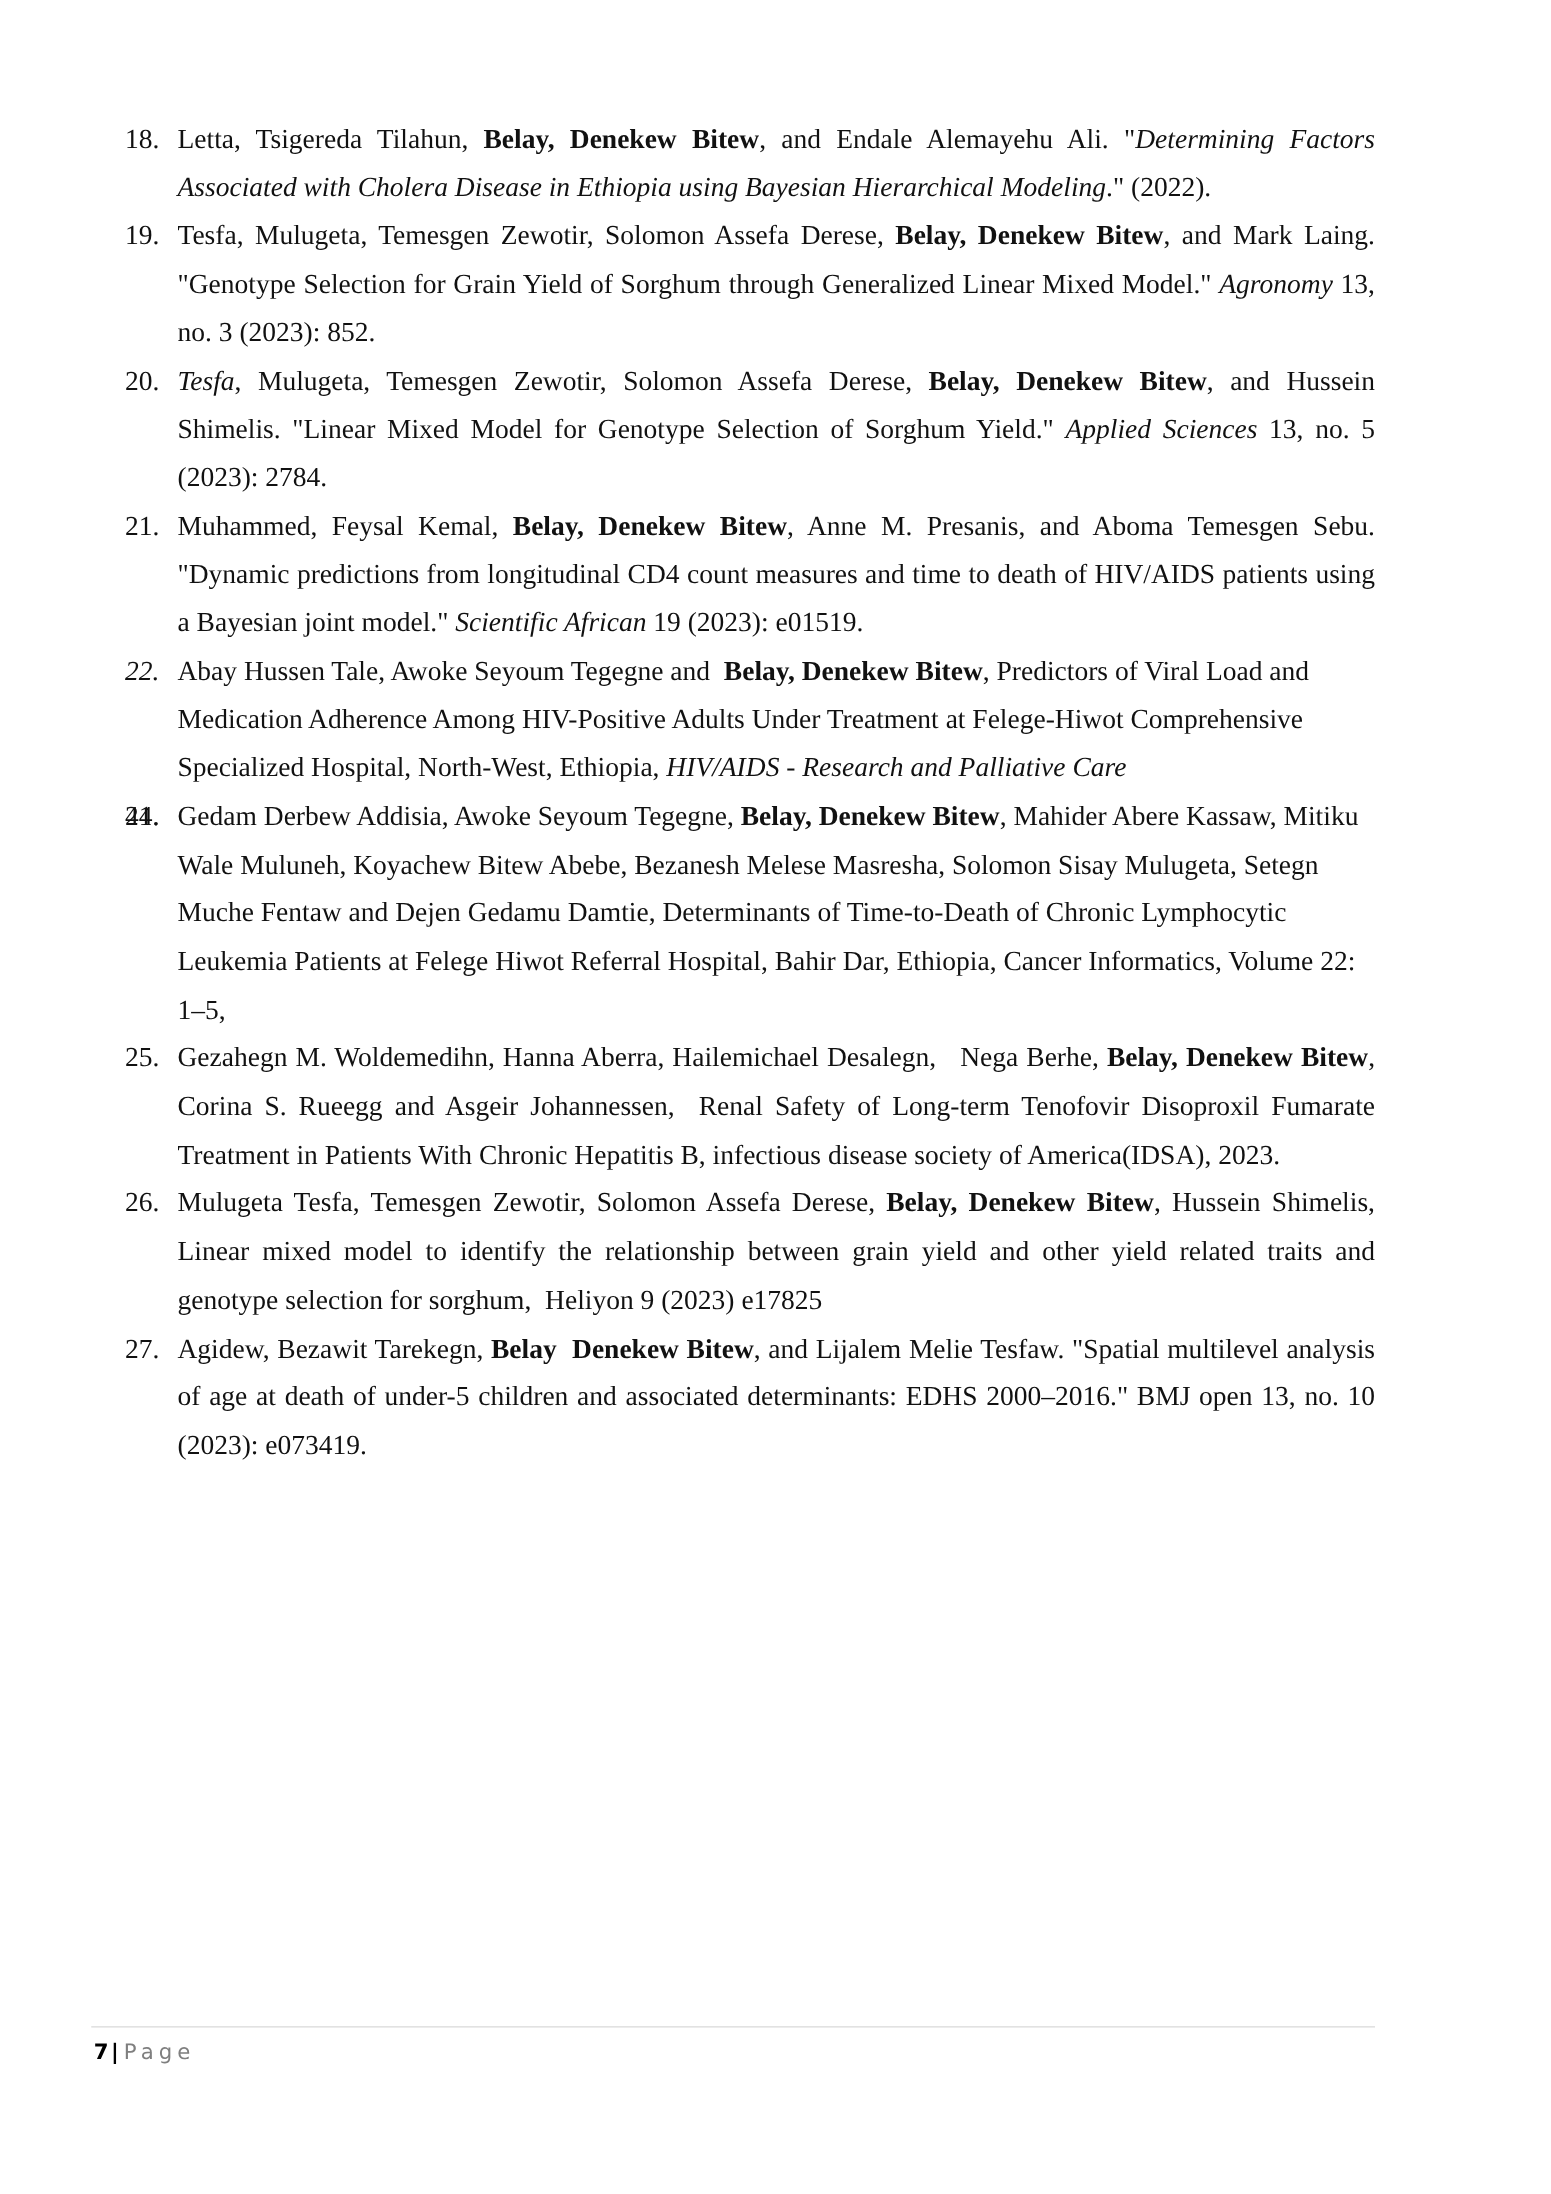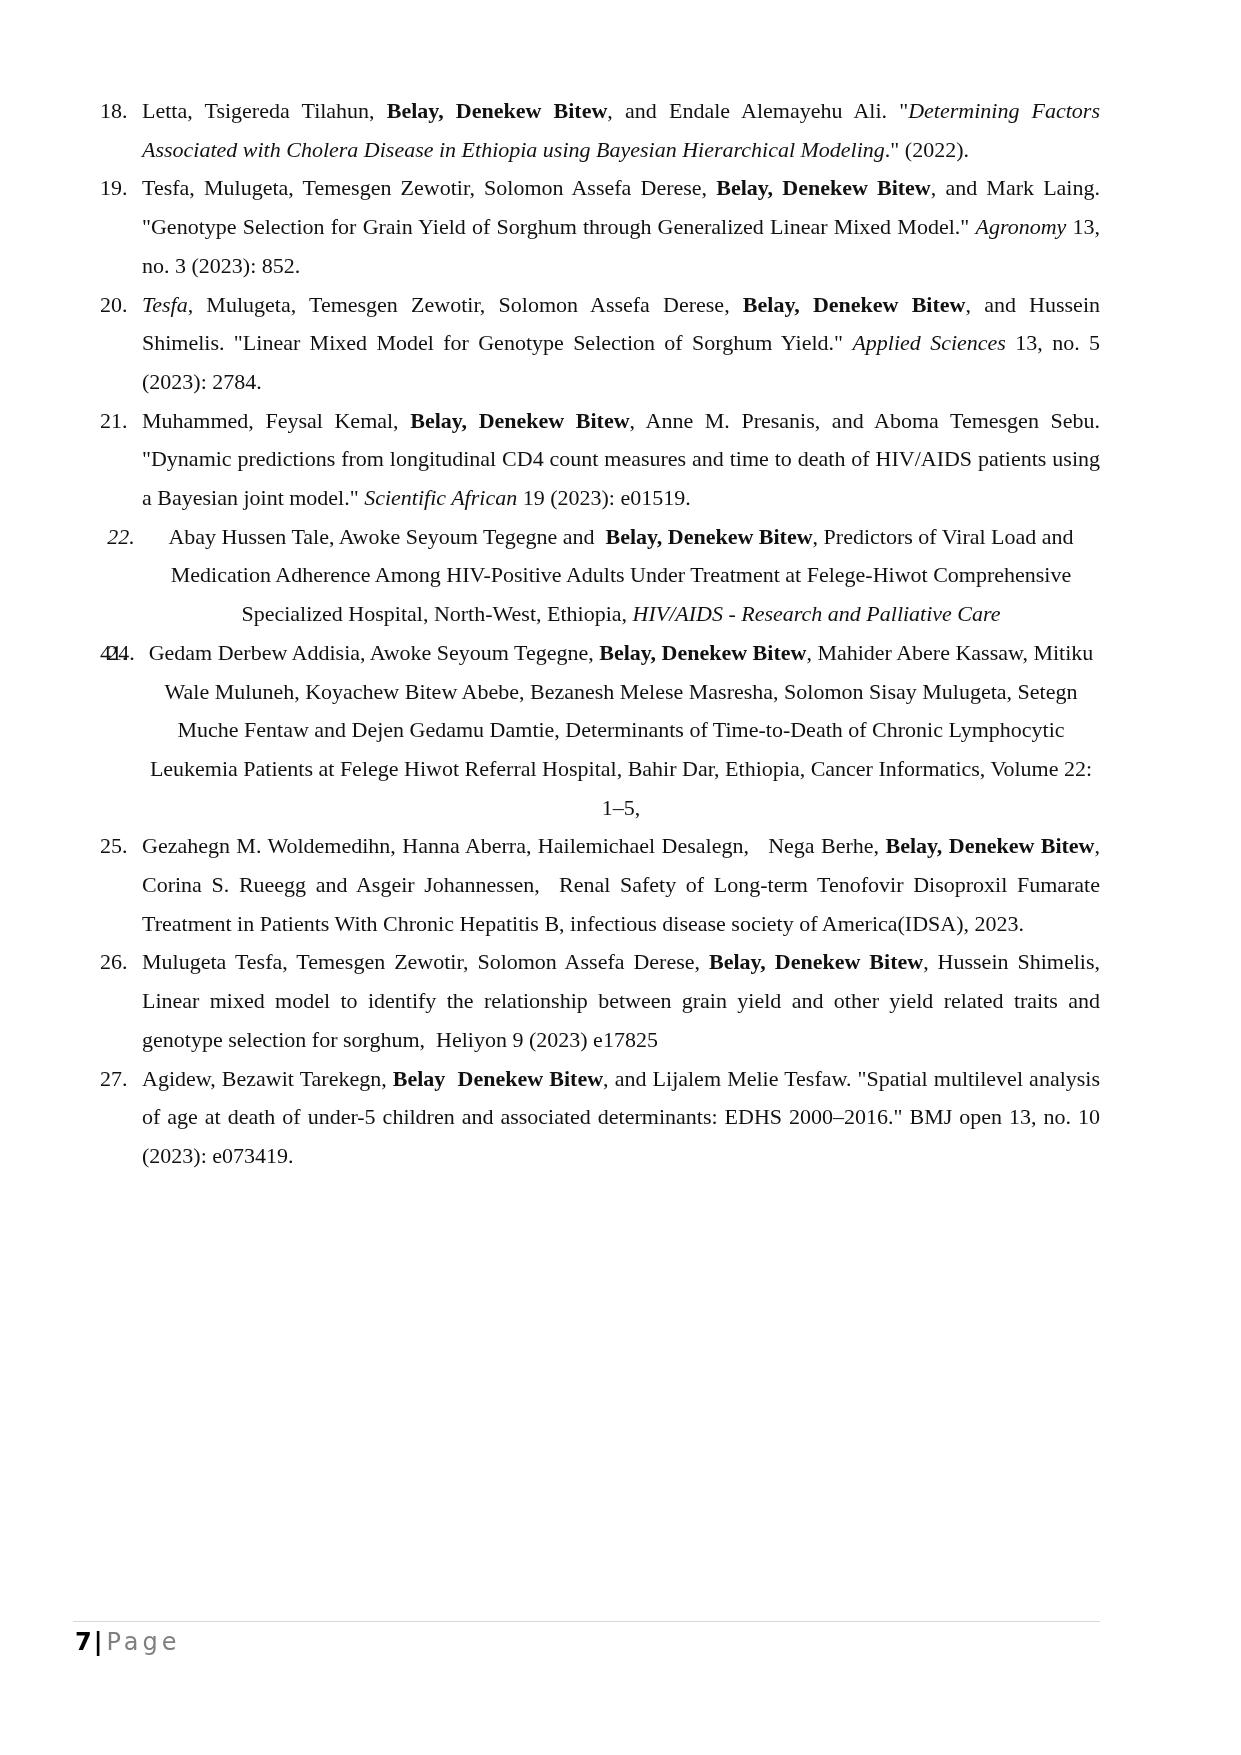--- a/index.html
+++ b/index.html
@@ -15,28 +15,28 @@
   }
   .ref {
     position: relative; padding-left: 42px; text-align: justify;
   }
   .ref .num {
     position: absolute; left: 0; top: 0; width: 42px;
   }
   .ref .num.it { font-style: italic; }
   .ref .body b { font-weight: bold; margin-top: 37px; }
   .ref .body i { font-style: italic; }
-  .ref.left { text-align: center; }
+  .ref.left { text-align: left; }
   .footer-rule {
     position: absolute; left: 73px; top: 1621px; width: 1027px; height: 0;
     border-top: 1px solid #d9d9d9;
   }
   .footer {
     position: absolute; left: 75px; top: 1630px;
-    font-family: "DejaVu Sans", sans-serif; font-size: 24px; line-height: 24px; text-align: center;
+    font-family: "DejaVu Sans", sans-serif; font-size: 17px; line-height: 24px; text-align: center;
   }
   .footer .pnum { font-weight: bold; color: #000; }
   .footer .bar { font-weight: bold; color: #000; margin: 0 4px 0 2px; }
   .footer .plabel { color: #7f7f7f; letter-spacing: 4px; }
 </style>
 </head>
 <body>
 
 <div class="page">
   <ol class="refs" id="refs">

